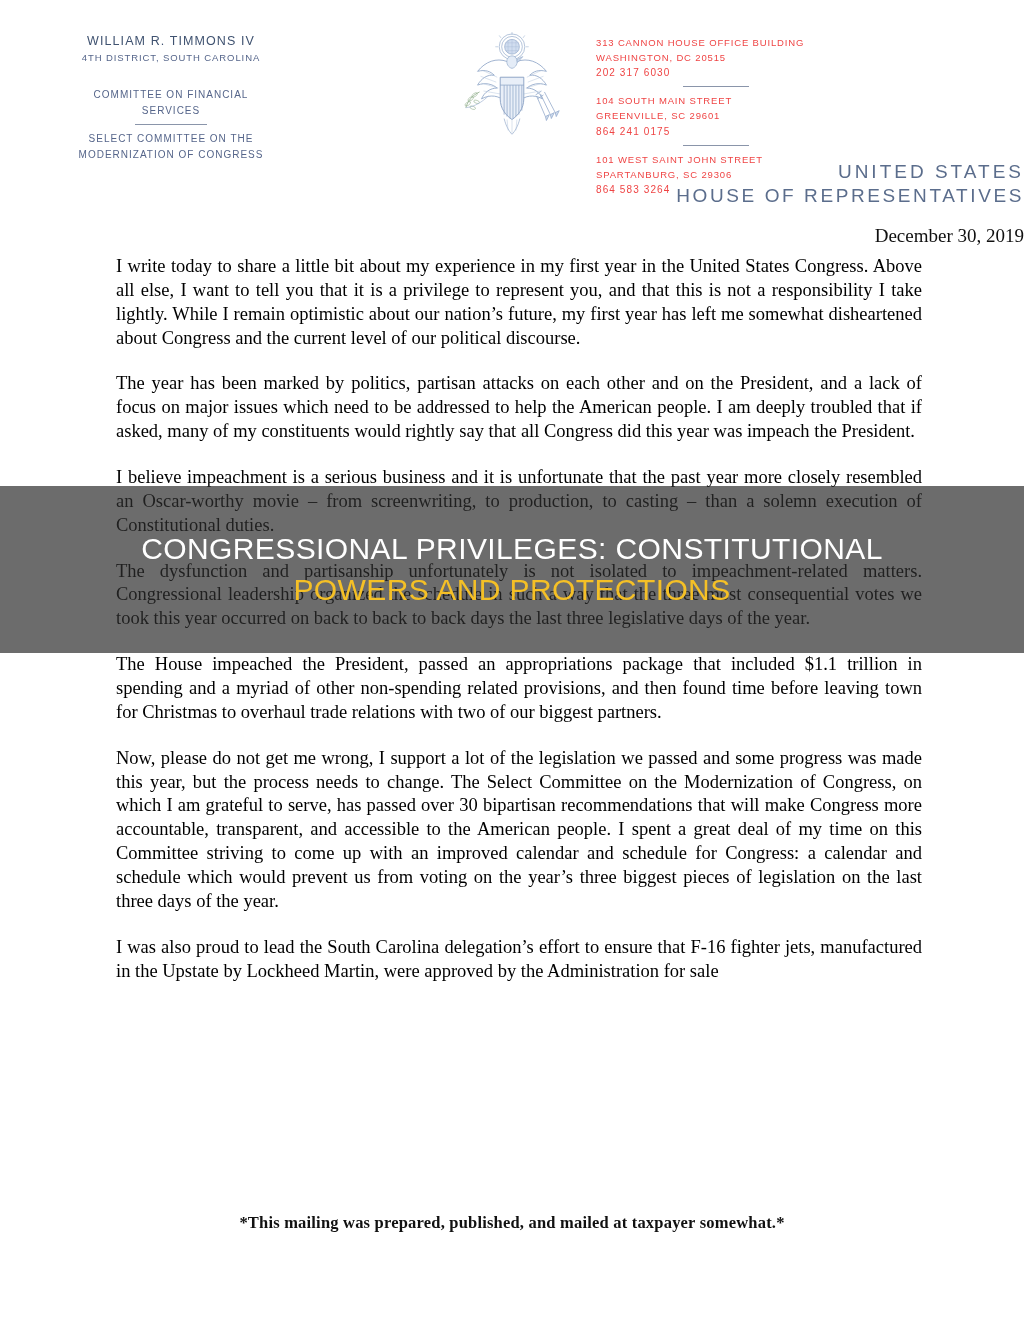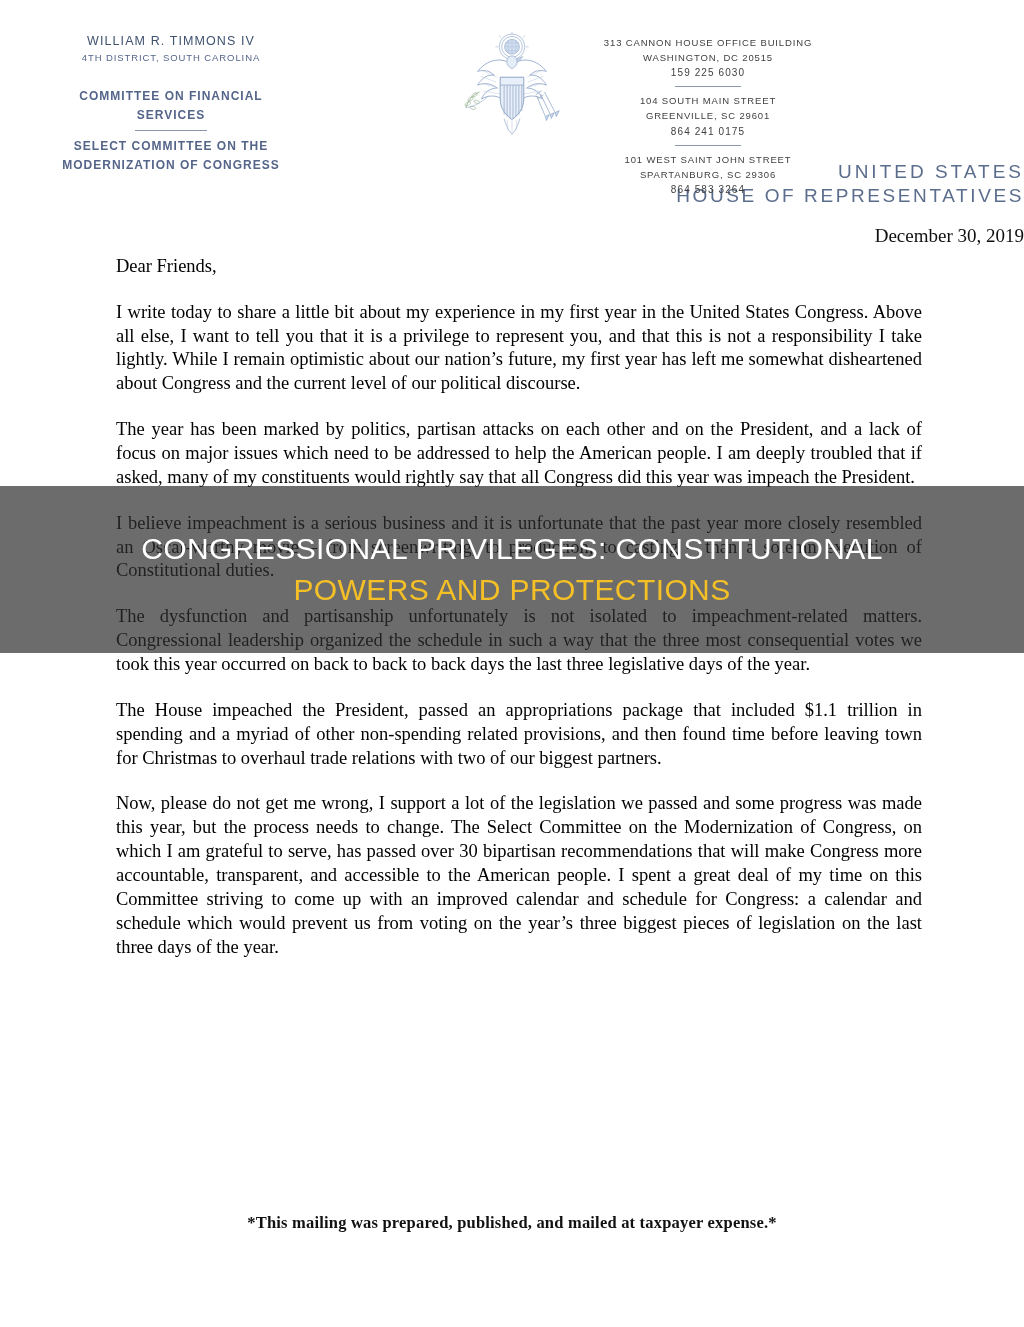--- a/index.html
+++ b/index.html
@@ -52,42 +52,40 @@
     font-family: "Liberation Sans", sans-serif;
     font-size: 9.5px;
     letter-spacing: 0.9px;
     text-transform: uppercase;
     line-height: 1.45;
     margin-top: 1px;
     color: #55658a;
   }
   .lh-block {
     font-family: "Liberation Sans", sans-serif;
-    font-size: 12px;
+    font-size: 10px;
     letter-spacing: 1.0px;
     text-transform: uppercase;
     line-height: 1.6;
     color: #55658a;
-    font-weight: bold;
   }
   .lh-gap-1 { height: 22px; }
   .rule {
     width: 72px;
     height: 1px;
     background: #8a95aa;
     margin: 5px auto 6px auto;
   }
 
   .lh-right {
     position: absolute;
-    right: 32px;
+    right: 24px;
     top: 36px;
     width: 240px;
-    text-align: center;
-    color: #404040;
+    color: #ef4444;
   }
   .lh-addr {
     font-family: "Liberation Sans", sans-serif;
     font-size: 9.5px;
     letter-spacing: 0.85px;
     text-transform: uppercase;
     line-height: 1.55;
   }
   .lh-phone {
     font-family: "Liberation Sans", sans-serif;
@@ -306,43 +304,43 @@
         </g>
       </svg>
       <div class="lh-us">United States</div>
       <div class="lh-house">House of Representatives</div>
       <div class="date">December 30, 2019</div>
     </div>
 
     <div class="lh-right">
       <div class="lh-addr">313 Cannon House Office Building</div>
       <div class="lh-addr">Washington, DC 20515</div>
-      <div class="lh-phone">159 225 6030</div>
+      <div class="lh-phone">202 317 6030</div>
       <div class="rule-r"></div>
       <div class="lh-addr">104 South Main Street</div>
       <div class="lh-addr">Greenville, SC 29601</div>
       <div class="lh-phone">864 241 0175</div>
       <div class="rule-r"></div>
       <div class="lh-addr">101 West Saint John Street</div>
       <div class="lh-addr">Spartanburg, SC 29306</div>
       <div class="lh-phone">864 583 3264</div>
     </div>
 
   </div>
 
   <div class="body-wrap">
-    <div class="salutation">Dear Friends,</div>
     <p class="para">I write today to share a little bit about my experience in my first year in the United States Congress. Above all else, I want to tell you that it is a privilege to represent you, and that this is not a responsibility I take lightly. While I remain optimistic about our nation’s future, my first year has left me somewhat disheartened about Congress and the current level of our political discourse.</p>
     <p class="para">The year has been marked by politics, partisan attacks on each other and on the President, and a lack of focus on major issues which need to be addressed to help the American people. I am deeply troubled that if asked, many of my constituents would rightly say that all Congress did this year was impeach the President.</p>
     <p class="para">I believe impeachment is a serious business and it is unfortunate that the past year more closely resembled an Oscar-worthy movie – from screenwriting, to production, to casting – than a solemn execution of Constitutional duties.</p>
     <p class="para">The dysfunction and partisanship unfortunately is not isolated to impeachment-related matters. Congressional leadership organized the schedule in such a way that the three most consequential votes we took this year occurred on back to back to back days the last three legislative days of the year.</p>
     <p class="para">The House impeached the President, passed an appropriations package that included $1.1 trillion in spending and a myriad of other non-spending related provisions, and then found time before leaving town for Christmas to overhaul trade relations with two of our biggest partners.</p>
     <p class="para">Now, please do not get me wrong, I support a lot of the legislation we passed and some progress was made this year, but the process needs to change. The Select Committee on the Modernization of Congress, on which I am grateful to serve, has passed over 30 bipartisan recommendations that will make Congress more accountable, transparent, and accessible to the American people. I spent a great deal of my time on this Committee striving to come up with an improved calendar and schedule for Congress: a calendar and schedule which would prevent us from voting on the year’s three biggest pieces of legislation on the last three days of the year.</p>
+    <p class="para">I was also proud to lead the South Carolina delegation’s effort to ensure that F-16 fighter jets, manufactured in the Upstate by Lockheed Martin, were approved by the Administration for sale</p>
   </div>
 
-  <div class="footer">*This mailing was prepared, published, and mailed at taxpayer expense.*</div>
+  <div class="footer">*This mailing was prepared, published, and mailed at taxpayer somewhat.*</div>
 
   <div class="overlay">
     <div class="ov-line1">CONGRESSIONAL PRIVILEGES: CONSTITUTIONAL</div>
     <div class="ov-line2">POWERS AND PROTECTIONS</div>
   </div>
 
 </div>
 
 </body></html>

